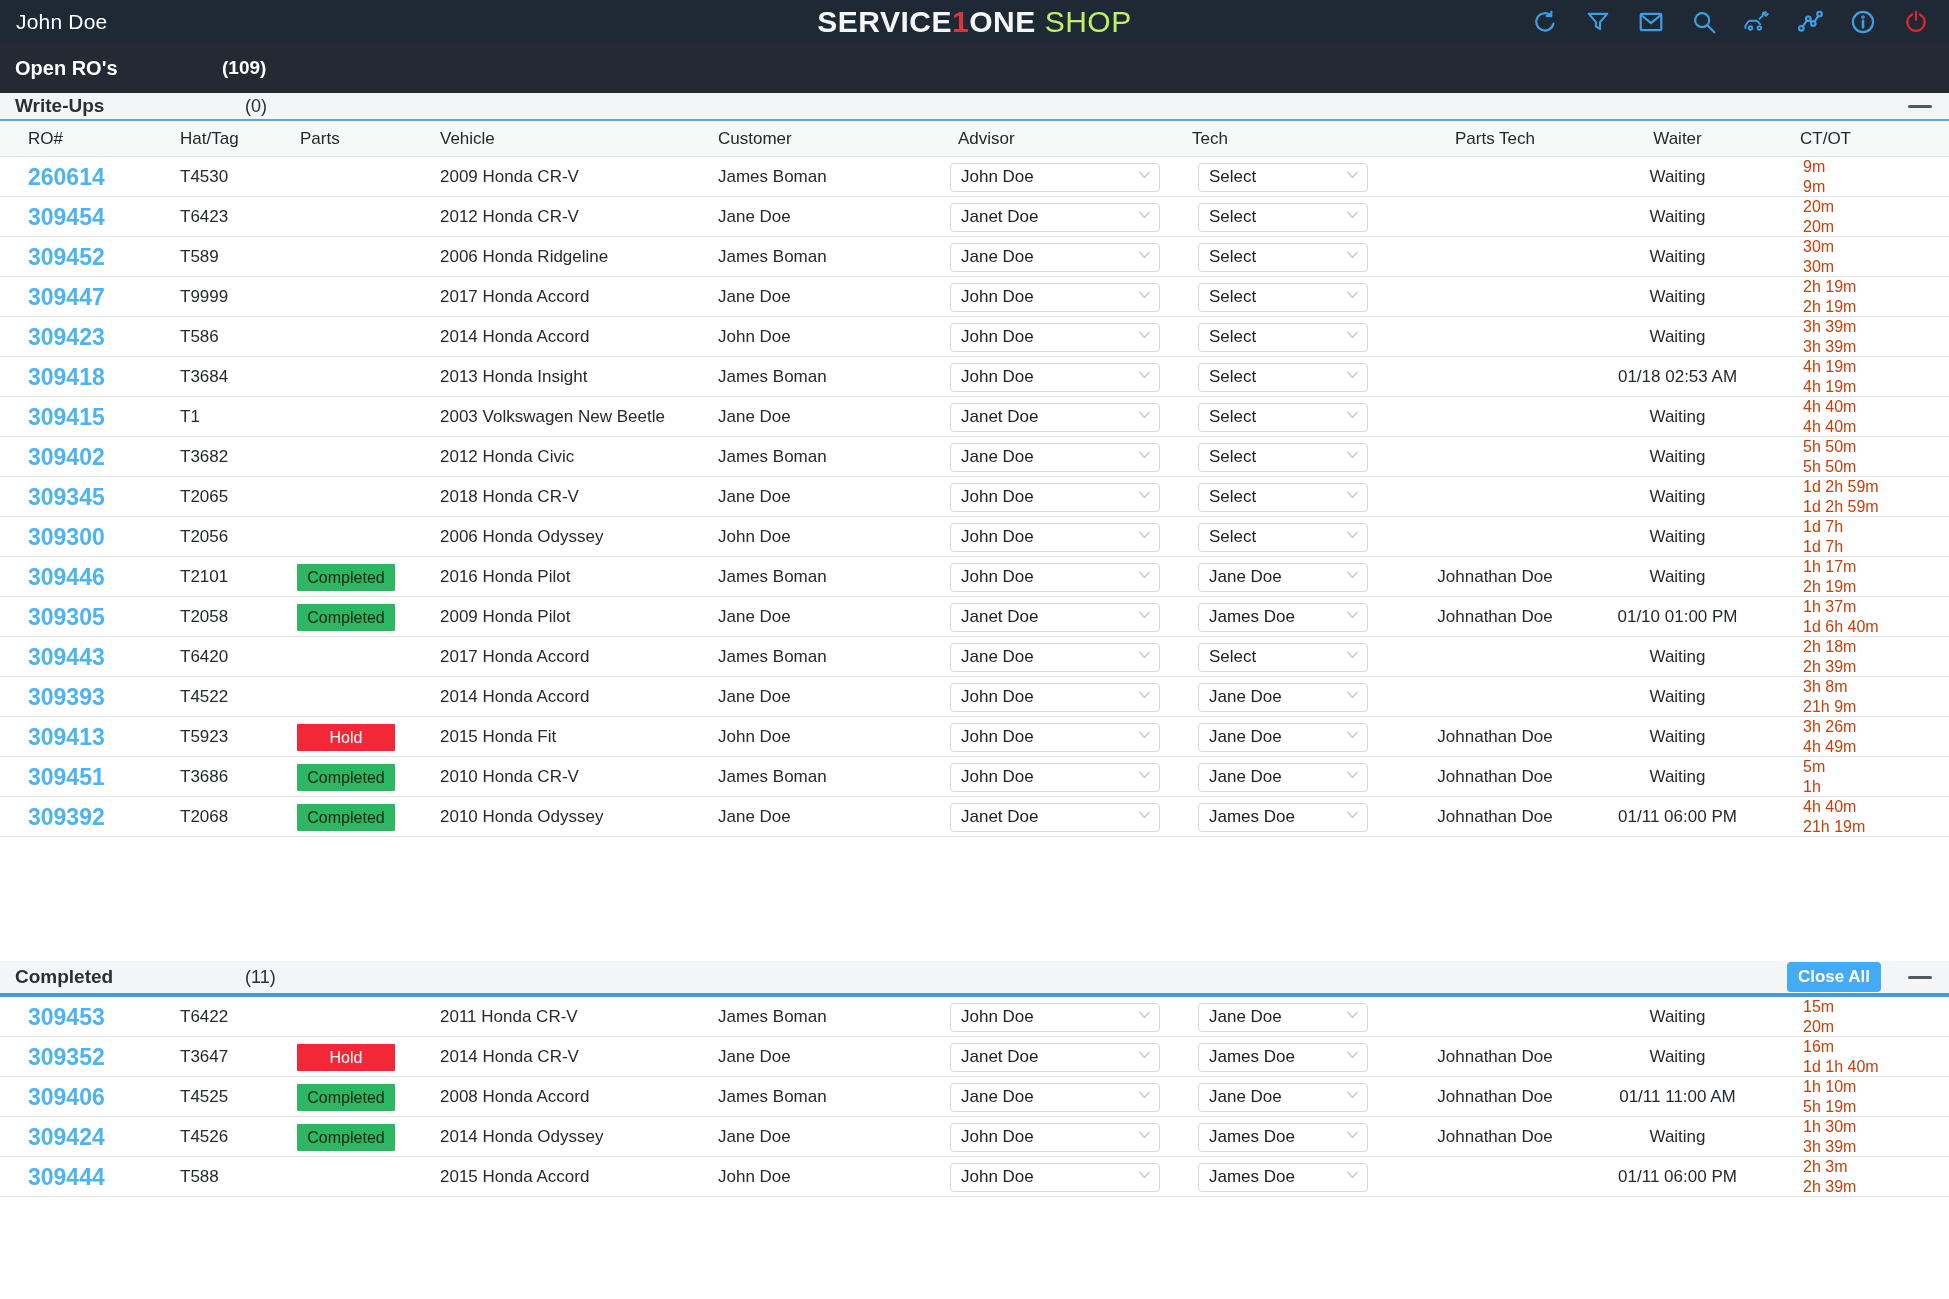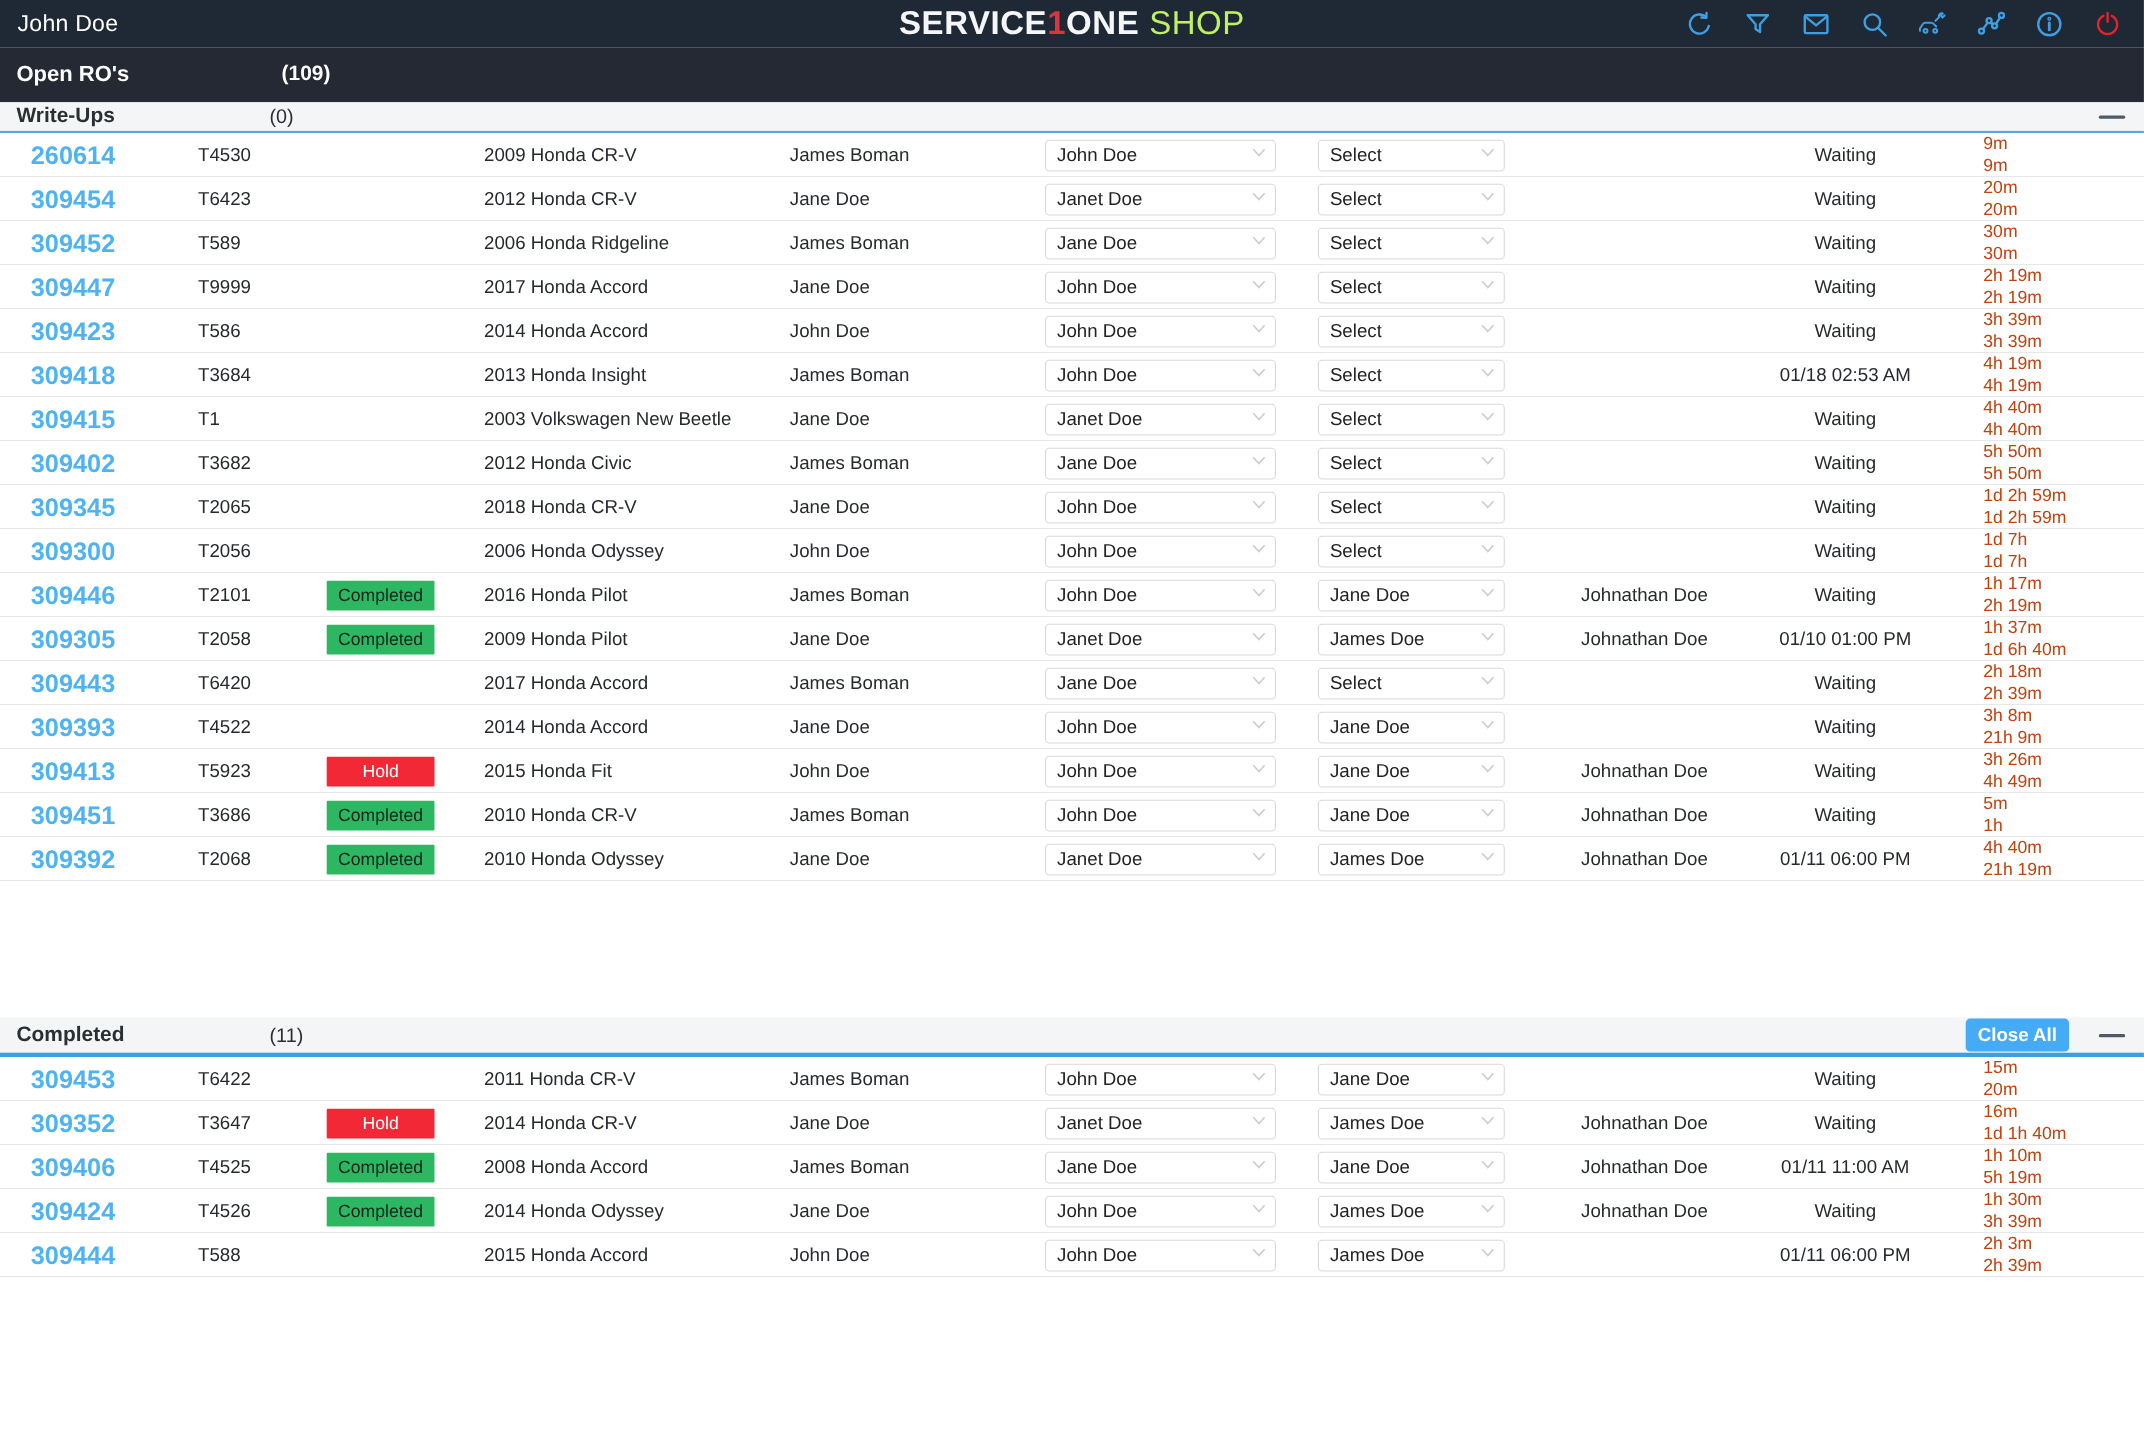--- a/index.html
+++ b/index.html
@@ -16,21 +16,21 @@
   .logo .seg-one  { color:#d8353f; font-weight:700; }
   .logo .seg-thin { color:#bef264; font-weight:300; margin-left:9px; }
   .top-icons { margin-left:auto; display:flex; align-items:center; gap:27px; padding-right:4px; }
   .top-icons .ticon { width:26px; height:26px; display:flex; align-items:center;
                       justify-content:center; cursor:pointer; }
   .ticon svg { stroke:#3d9fe2; fill:none; stroke-width:2; stroke-linecap:round; stroke-linejoin:round; }
   .ticon.power svg { stroke:#e5232b; }
 
   
   .summary { height:50px; background:#242933; color:#fff; display:flex; align-items:center;
-             padding:0 14px 0 15px;gap:34px; }
+             padding:0 14px 0 15px; }
   .summary .s-label { width:207px; font-size:20px; font-weight:700; }
   .summary .s-count { font-size:19px; font-weight:600; }
 
   
   .sec { background:#f4f5f6; display:flex; align-items:center; padding:0 14px 0 15px;
          border-bottom:4px solid #3f9edd; height:33px; cursor:pointer; }
   .sec.v-thin      { height:28px; border-bottom:2px solid #5aa7e0; }
   .sec.v-awaiting  { height:35px; }
   .sec.v-completed { height:36px; }
   .sec .label { width:230px; font-size:19px; font-weight:600; color:#2b2f33; }
@@ -156,20 +156,32 @@
 
 <main id="sections">
     <div class="sec v-thin">
       <span class="label">Write-Ups</span>
       <span class="count">(0)</span>
       <span class="spacer"></span>
       <span class="dash-btn">
         <span class="dash"></span>
       </span>
     </div>
+    <div class="cols">
+      <div class="c-ro">RO#</div>
+      <div class="c-hat">Hat/Tag</div>
+      <div class="c-parts">Parts</div>
+      <div class="c-veh">Vehicle</div>
+      <div class="c-cust">Customer</div>
+      <div class="c-adv">Advisor</div>
+      <div class="c-tech">Tech</div>
+      <div class="c-pt">Parts Tech</div>
+      <div class="c-wait">Waiter</div>
+      <div class="c-ct">CT/OT</div>
+    </div>
     <div class="row">
       <div><span class="ro-num">260614</span></div>
       <div><span class="hat">T4530</span></div>
       <div></div>
       <div><span class="veh">2009 Honda CR-V</span></div>
       <div><span class="cust">James Boman</span></div>
       <div>
         <div class="dd dd-advisor">
           <span class="dd-text">John Doe</span>
           <span><svg width="15" height="15" viewBox="0 0 16 16">

